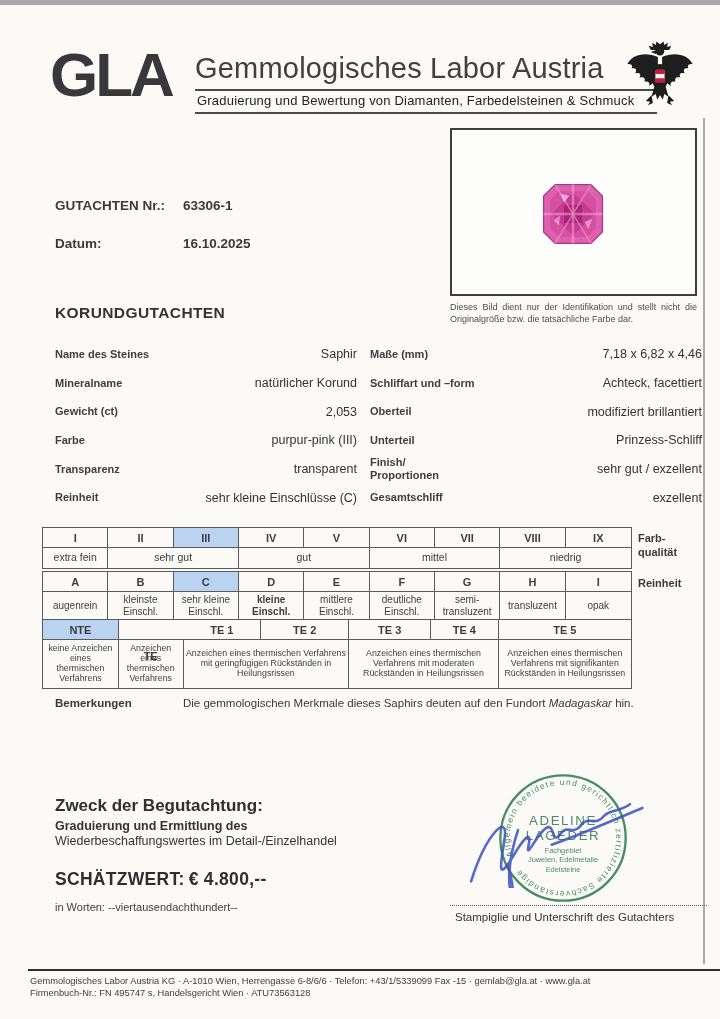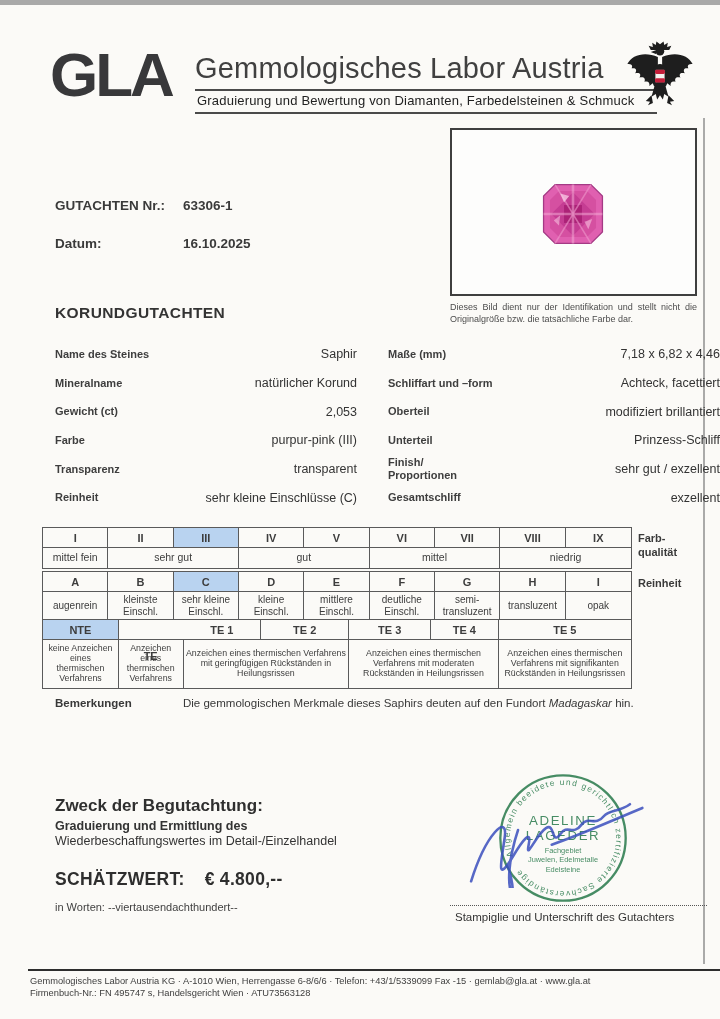--- a/index.html
+++ b/index.html
@@ -29,21 +29,21 @@
   
   .cert-row{left:55px;display:flex;font-size:13.5px;font-weight:700;color:#3a3a3a}
   .cert-row .clabel{width:128px}
   .cert-no{top:198px}
   .cert-date{top:236px}
   .doc-title{left:55px;top:304px;font-size:15.5px;font-weight:700;letter-spacing:.4px;color:#333}
 
   
   .props{display:flex;flex-direction:column}
   #props-left{left:55px;top:340px;width:302px}
-  #props-right{left:388px;top:340px;width:332px}
+  #props-right{left:370px;top:340px;width:332px}
   .prow{display:flex;justify-content:space-between;align-items:center;height:28.7px}
   .plabel{font-size:11px;font-weight:700;color:#3e3e3e;white-space:pre-line;line-height:1.15}
   .pvalue{font-size:12.5px;color:#333;text-align:right;white-space:nowrap}
 
   
   .gtable{left:42px;width:590px;border:1px solid #5a5a5a;background:#fbfaf7}
   #color-grade-table{top:527px}
   #clarity-table{top:571px}
   #treatment-table{top:619px}
   .trow{display:flex;border-bottom:1px solid #5a5a5a}
@@ -68,21 +68,21 @@
   
   .remarks{left:55px;top:697px;display:flex;font-size:11.5px;color:#383838}
   .remarks .rlabel{width:128px;font-weight:700}
   .remarks em{font-style:italic}
 
   
   .purpose-title{left:55px;top:796px;font-size:17px;font-weight:700;color:#2f2f2f}
   .purpose-l1{left:55px;top:819px;font-size:12.5px;font-weight:700;color:#333}
   .purpose-l2{left:55px;top:834px;font-size:12.5px;font-weight:400;color:#333}
   .estimate{left:55px;top:869px;font-size:17.5px;font-weight:700;color:#2e2e2e;letter-spacing:.3px}
-  .estimate .val{margin-left:20px}
+  .estimate .val{margin-left:4px}
   .in-words{left:55px;top:901px;font-size:11px;color:#3f3f3f}
 
   
   .stamp{left:478px;top:753px}
   .stamp text{fill:var(--stamp);font-family:"Liberation Sans",sans-serif}
   .signature{left:452px;top:768px}
   .sig-caption-rule{left:450px;top:905px;width:257px;border-top:1.5px dotted #555}
   .sig-caption{left:455px;top:911px;font-size:11.5px;color:#333}
 
   
@@ -209,21 +209,21 @@
         <div class="tcell thead" style="width: 11.1111%;">II</div>
         <div class="tcell thead hl" style="width: 11.1111%;">III</div>
         <div class="tcell thead" style="width: 11.1111%;">IV</div>
         <div class="tcell thead" style="width: 11.1111%;">V</div>
         <div class="tcell thead" style="width: 11.1111%;">VI</div>
         <div class="tcell thead" style="width: 11.1111%;">VII</div>
         <div class="tcell thead" style="width: 11.1111%;">VIII</div>
         <div class="tcell thead" style="width: 11.1111%;">IX</div>
       </div>
       <div class="trow">
-        <div class="tcell tdesc" style="width: 11.1111%;">mittel fein</div>
+        <div class="tcell tdesc" style="width: 11.1111%;">extra fein</div>
         <div class="tcell tdesc" style="width: 22.2222%;">sehr gut</div>
         <div class="tcell tdesc" style="width: 22.2222%;">gut</div>
         <div class="tcell tdesc" style="width: 22.2222%;">mittel</div>
         <div class="tcell tdesc" style="width: 22.2222%;">niedrig</div>
       </div>
     </div>
   <div class="abs side-label side-label-color">Farb-
 qualität</div>
   <div class="abs gtable" id="clarity-table">
       <div class="trow">
@@ -234,21 +234,21 @@
         <div class="tcell thead" style="width: 11.1111%;">E</div>
         <div class="tcell thead" style="width: 11.1111%;">F</div>
         <div class="tcell thead" style="width: 11.1111%;">G</div>
         <div class="tcell thead" style="width: 11.1111%;">H</div>
         <div class="tcell thead" style="width: 11.1111%;">I</div>
       </div>
       <div class="trow">
         <div class="tcell tdesc" style="width: 11.1111%;">augenrein</div>
         <div class="tcell tdesc" style="width: 11.1111%;">kleinste Einschl.</div>
         <div class="tcell tdesc" style="width: 11.1111%;">sehr kleine Einschl.</div>
-        <div class="tcell tdesc" style="width: 11.1111%;">kleine Einschl.</div>
+        <div class="tcell tdesc" style="width: 11.1111%; font-weight: bold;">kleine Einschl.</div>
         <div class="tcell tdesc" style="width: 11.1111%;">mittlere Einschl.</div>
         <div class="tcell tdesc" style="width: 11.1111%;">deutliche Einschl.</div>
         <div class="tcell tdesc" style="width: 11.1111%;">semi-transluzent</div>
         <div class="tcell tdesc" style="width: 11.1111%;">transluzent</div>
         <div class="tcell tdesc" style="width: 11.1111%;">opak</div>
       </div>
     </div>
   <div class="abs side-label side-label-clarity">Reinheit</div>
   <div class="abs gtable" id="treatment-table">
       <div class="trow">

